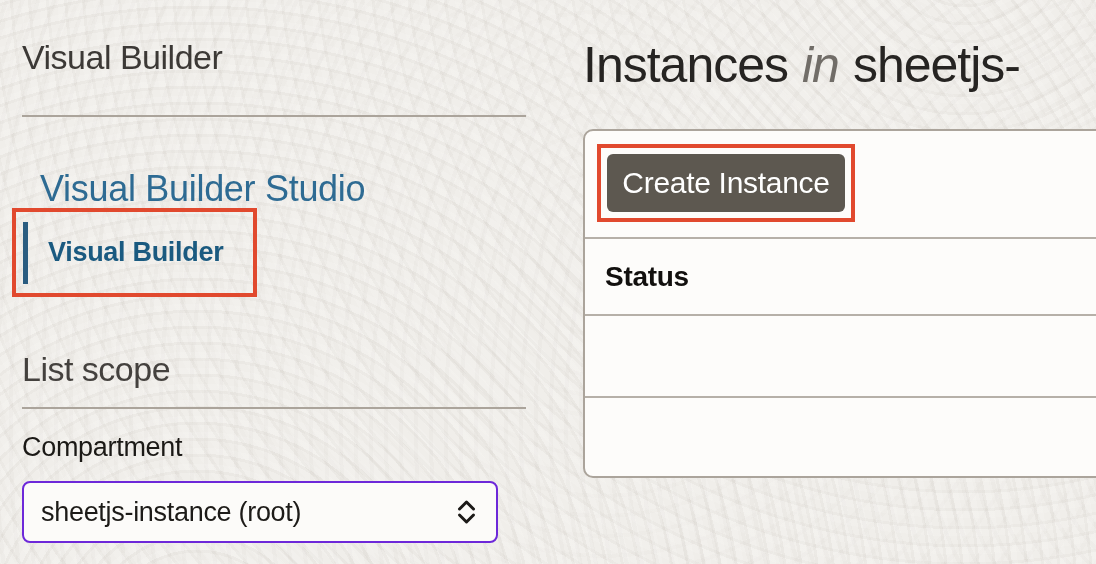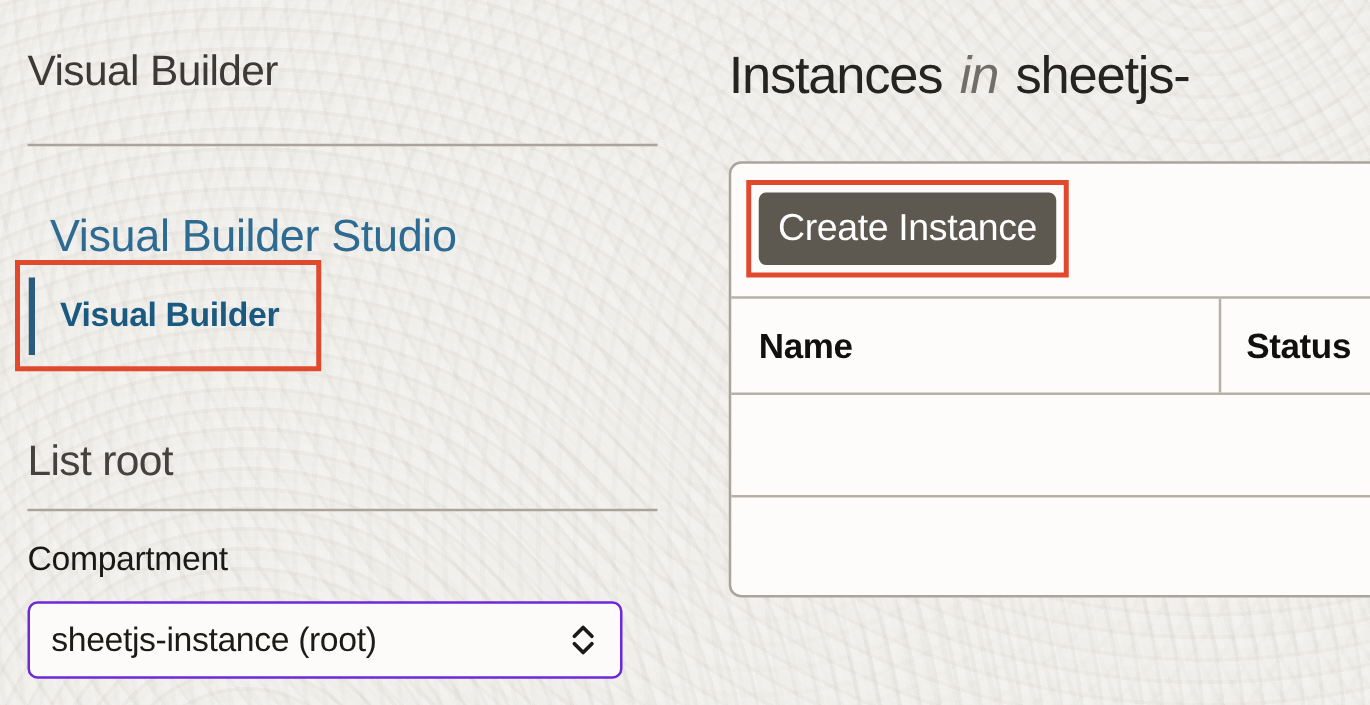--- a/index.html
+++ b/index.html
@@ -78,21 +78,21 @@
     padding:0 18px 0 17px;
     font-size:27px; color:#1d1b18; letter-spacing:-0.3px;
     cursor:pointer;
   }
   .updown-icon{display:flex;align-items:center;}
 
   
   .page-heading{
     left:583px; top:36px;
     display:flex; gap:14px; align-items:baseline;
-    font-size:42px; color:#262422; letter-spacing:-1px;
+    font-size:50px; color:#262422; letter-spacing:-1px;
     white-space:nowrap;
   }
   .page-heading .connector{
     font-style:italic; color:#716d68;
   }
   .panel{
     left:583px; top:129px; width:545px; height:349px;
     background:#fdfcfa;
     border:2px solid var(--panel-border);
     border-radius:10px;
@@ -138,21 +138,21 @@
 
 <div class="abs divider divider-1"></div>
 
 <button class="abs nav-link-plain">Visual Builder Studio</button>
 
 <div class="abs annotation-box-sidebar">
   <span class="active-bar"></span>
   <button class="nav-link-active">Visual Builder</button>
 </div>
 
-<div class="abs list-scope">List root</div>
+<div class="abs list-scope">List scope</div>
 
 <div class="abs divider divider-2"></div>
 
 <div class="abs compartment-label">Compartment</div>
 
 <div class="abs compartment-select">
   <span>sheetjs-instance (root)</span>
   <span class="updown-icon">
     <svg width="23" height="28" viewBox="0 0 23 28" aria-hidden="true">
       <path d="M4.5 11 L11.5 4 L18.5 11" fill="none" stroke="#1c1a18" stroke-width="3" stroke-linecap="round" stroke-linejoin="round"></path>
@@ -167,20 +167,19 @@
   <span>sheetjs-</span>
 </div>
 
 <div class="abs panel">
 
   <div class="abs annotation-box-button">
     <button class="create-button">Create Instance</button>
   </div>
 
   <div class="abs table-header-row">
-    <div class="th th-name">Name</div>
     <div class="th th-status">Status</div>
   </div>
 
   <div class="abs table-row-1"></div>
   <div class="abs table-row-2"></div>
 
 </div>
 
 </body></html>

